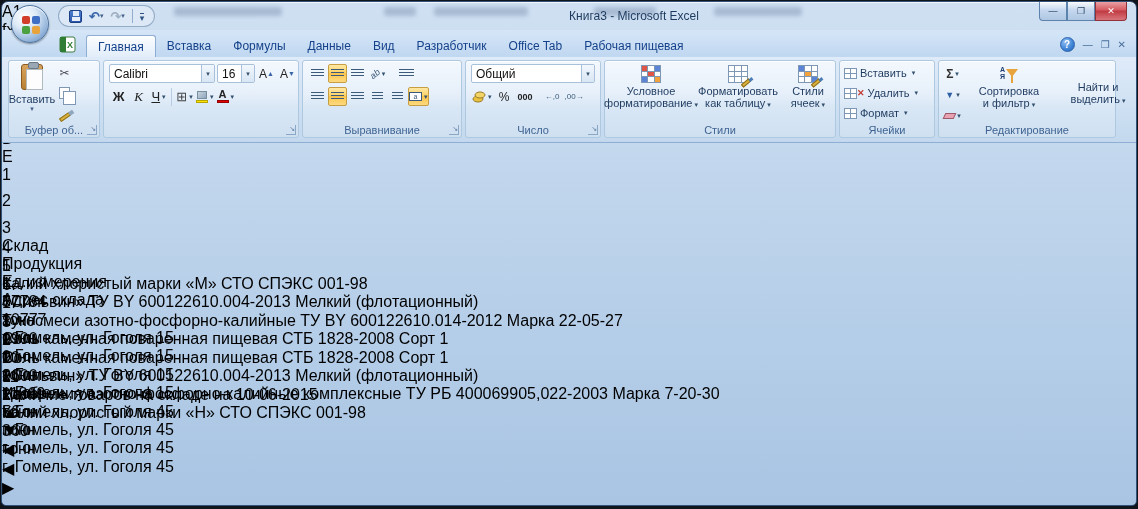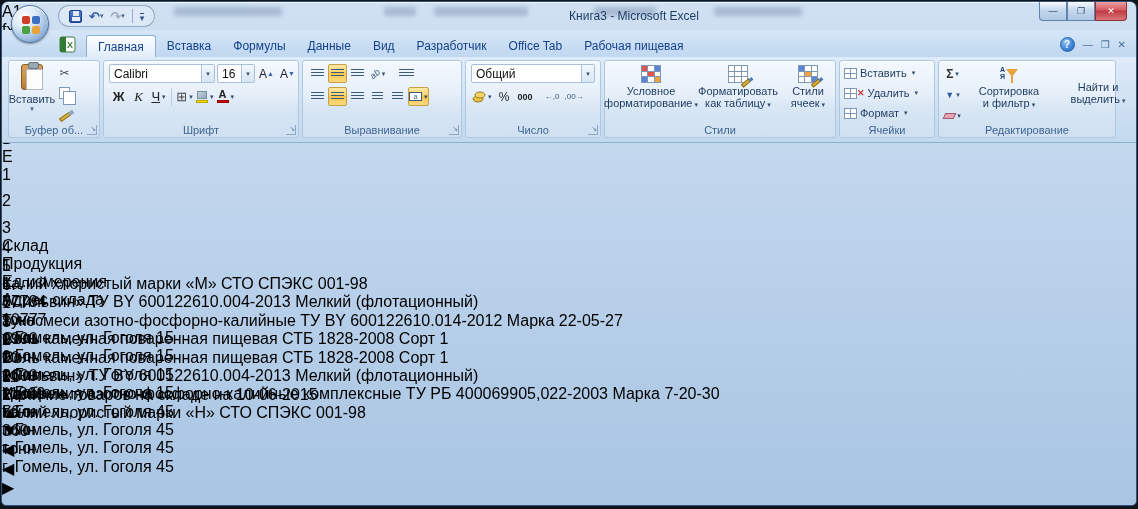--- a/index.html
+++ b/index.html
@@ -309,21 +309,20 @@
               <span class="bar" style="background:#ffe400;border:1px solid #b7a400"></span>
             </span>
         </div>
         <div class="sbtn dd">
           <span class="colorbar">
               <span style="font-size:11px;font-weight:bold;color:#222;line-height:9px">А</span>
               <span class="bar" style="background:#e00000;border:1px solid #900"></span>
             </span>
         </div>
       </div>
-      <div class="grp-label">Шрифт</div>
       <div class="launcher">↘</div>
     </div>
 
     <div class="grp" style="width:160px">
       <div class="fg-r1" style="gap:1px">
         <div class="sbtn">
             <span class="lines-i"></span>
           </div>
         <div class="sbtn on">
             <span class="lines-i"></span>

